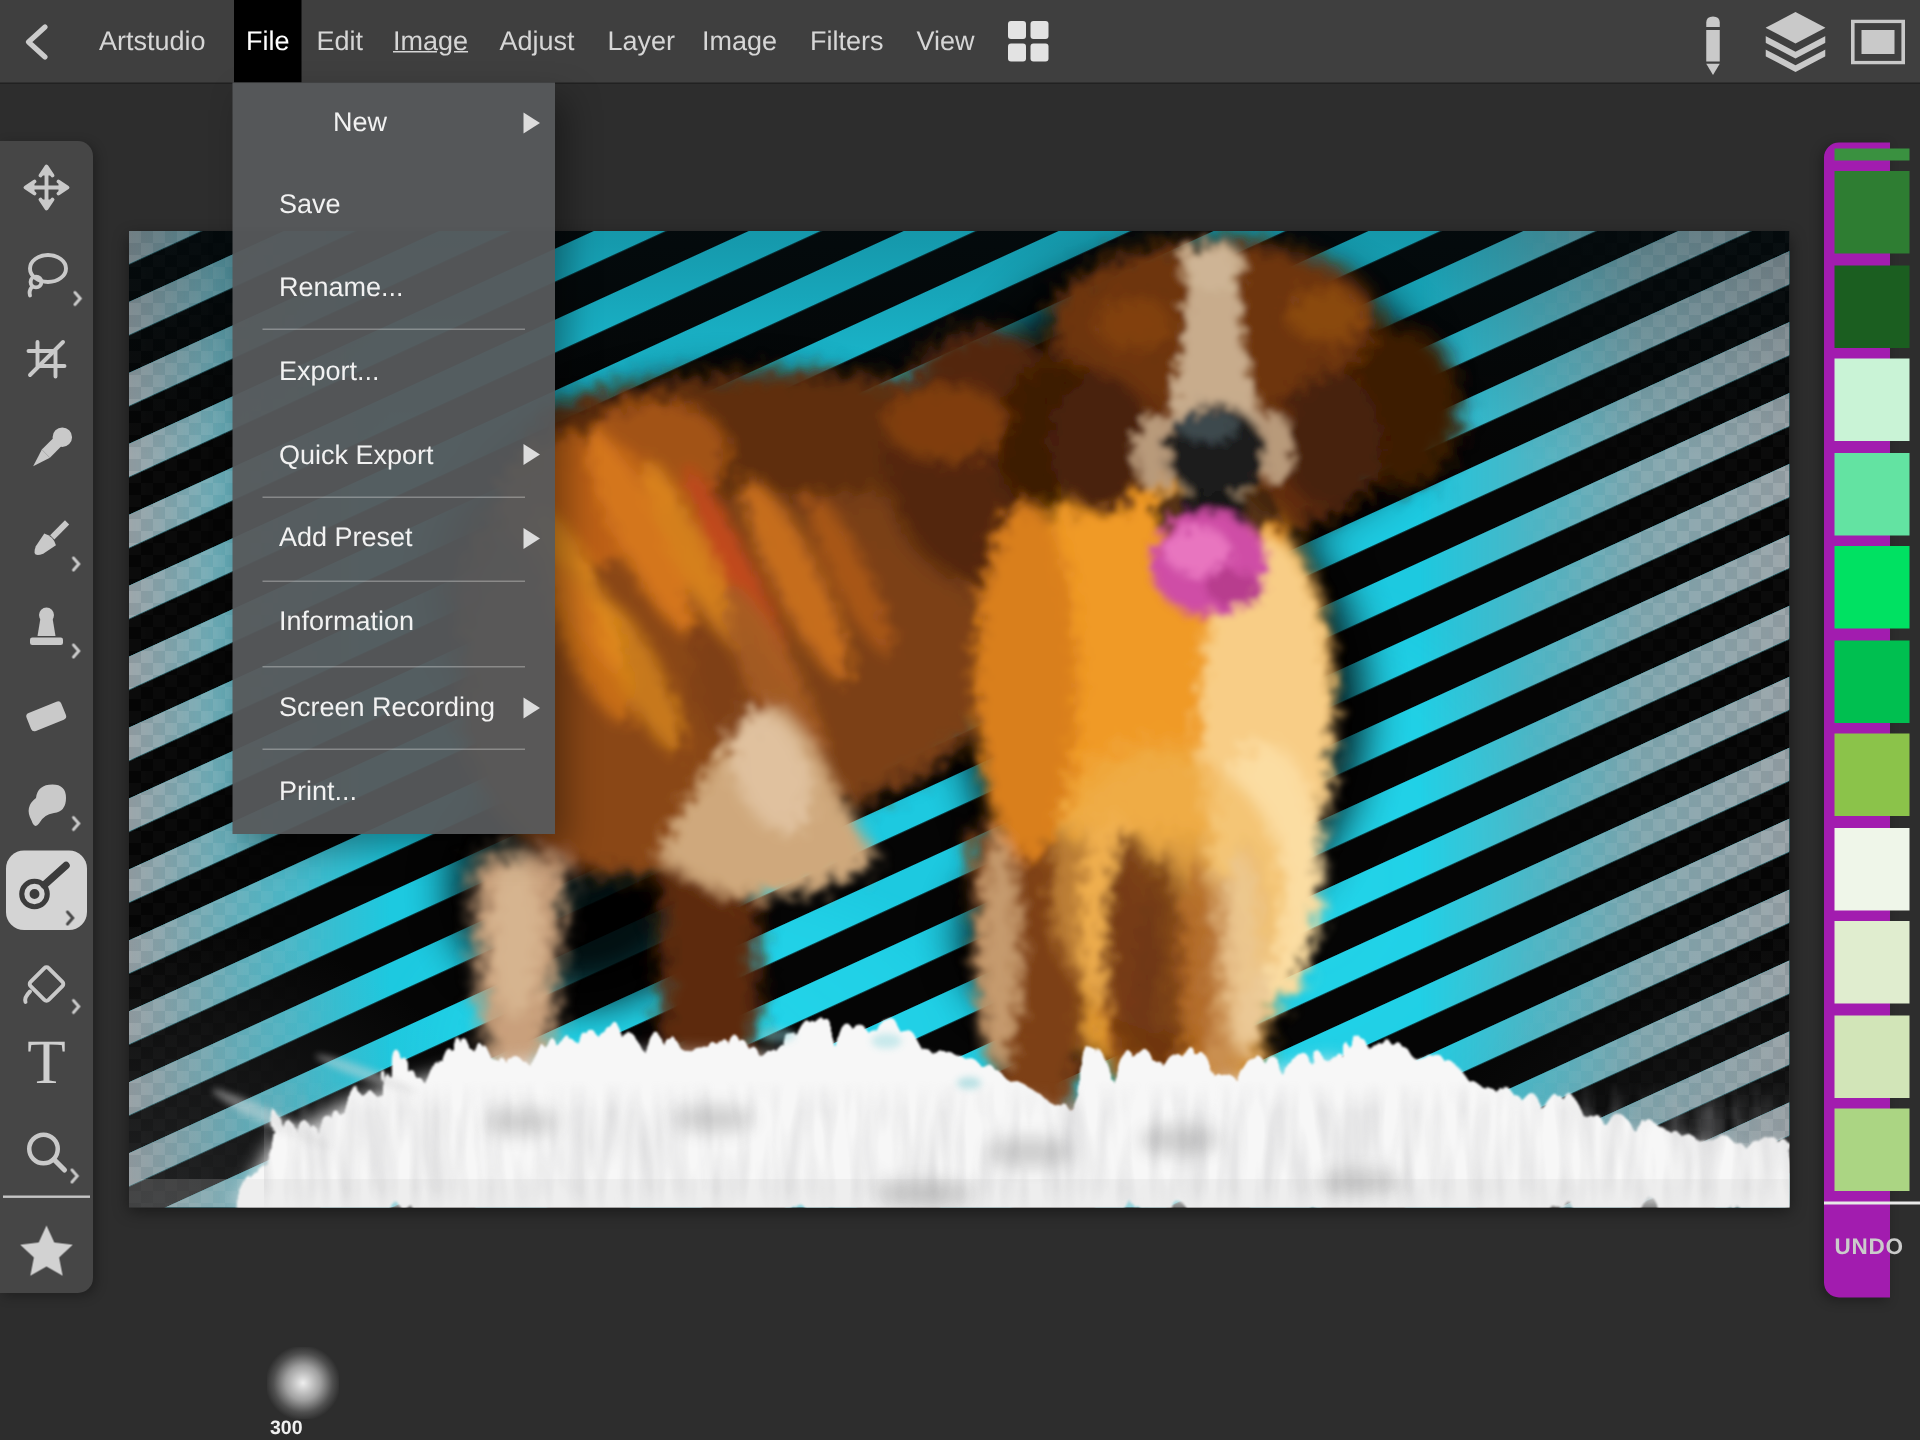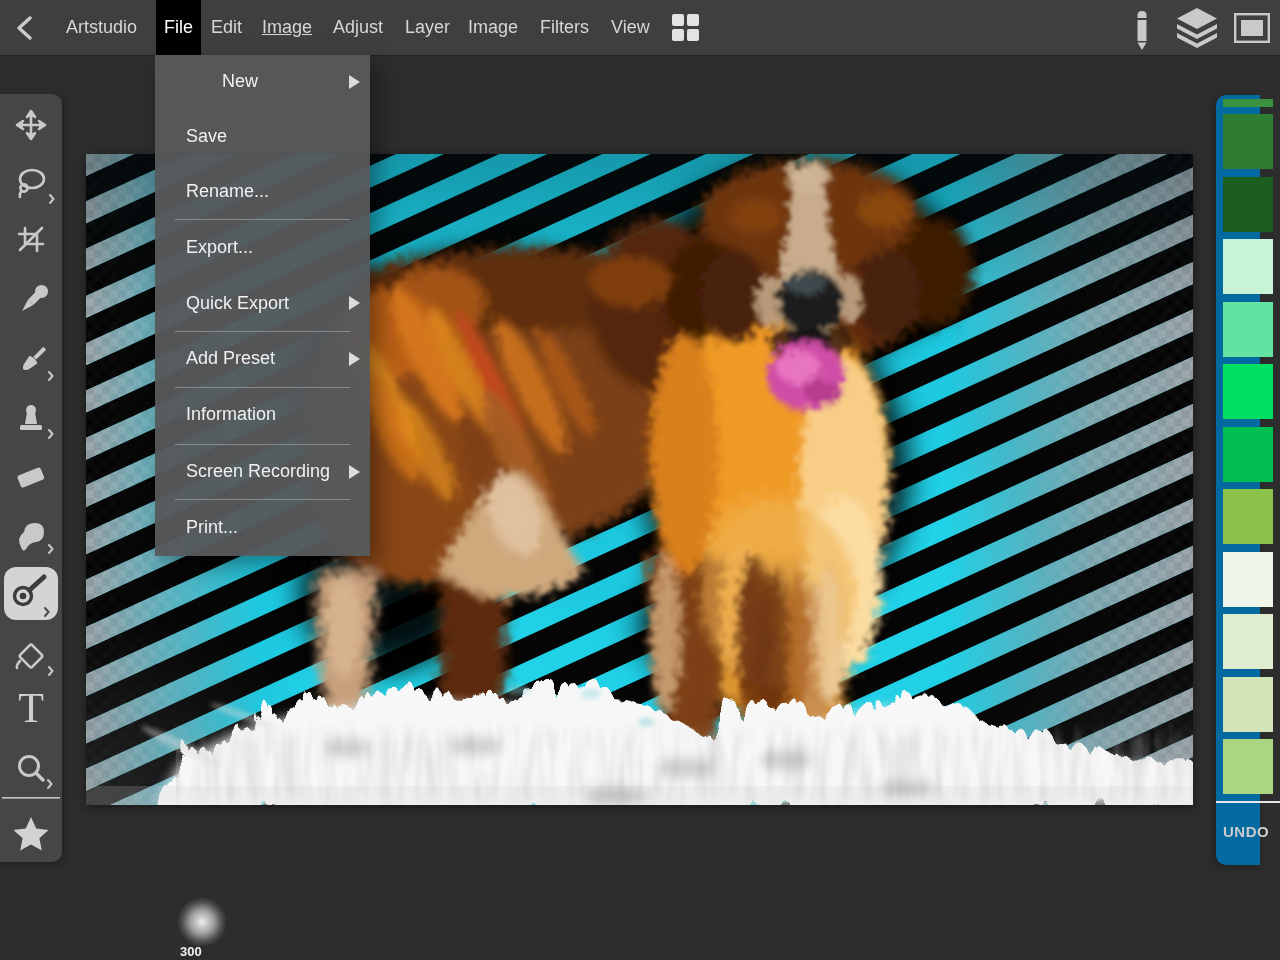--- a/index.html
+++ b/index.html
@@ -12,21 +12,21 @@
   #topbar { left:0; top:0; width:1280px; height:55px; background:#3f3f3f;
     box-shadow:0 1px 0 rgba(0,0,0,0.25); }
   .mitem { position:absolute; top:0; height:55px; line-height:55px; color:#d6d6d6;
     font-size:18px; }
   #fileblue { left:156px; top:0; width:45px; height:55px; background:#000000; }
   #fileblue span { display:block; text-align:center; line-height:55px; color:#fff; font-size:18px; }
 
   
   #ltool { left:0; top:94px; width:62px; height:768px; background:#464646;
     border-radius:0 10px 10px 0; box-shadow:2px 2px 8px rgba(0,0,0,0.30); }
-  #rpanel { left:1216px; top:95px; width:44px; height:770px; background:#0369a1;
+  #rpanel { left:1216px; top:95px; width:44px; height:770px; background:#a21caf;
     border-radius:10px 0 0 10px; box-shadow:-2px 2px 8px rgba(0,0,0,0.30); }
   .swatch { position:absolute; left:7px; width:50px; height:55px; }
 
   
   #menu { left:155px; top:55px; width:215px; height:501px;
     background:rgba(87,89,91,0.955); box-shadow:8px 10px 22px rgba(0,0,0,0.38); }
   .menuitem { position:absolute; left:31px; color:#f1f1f1; font-size:18px; }
   .msep { position:absolute; left:20px; width:175px; height:1px;
     background:rgba(255,255,255,0.30); }
   .marrow { position:absolute; left:194px; width:0; height:0;

